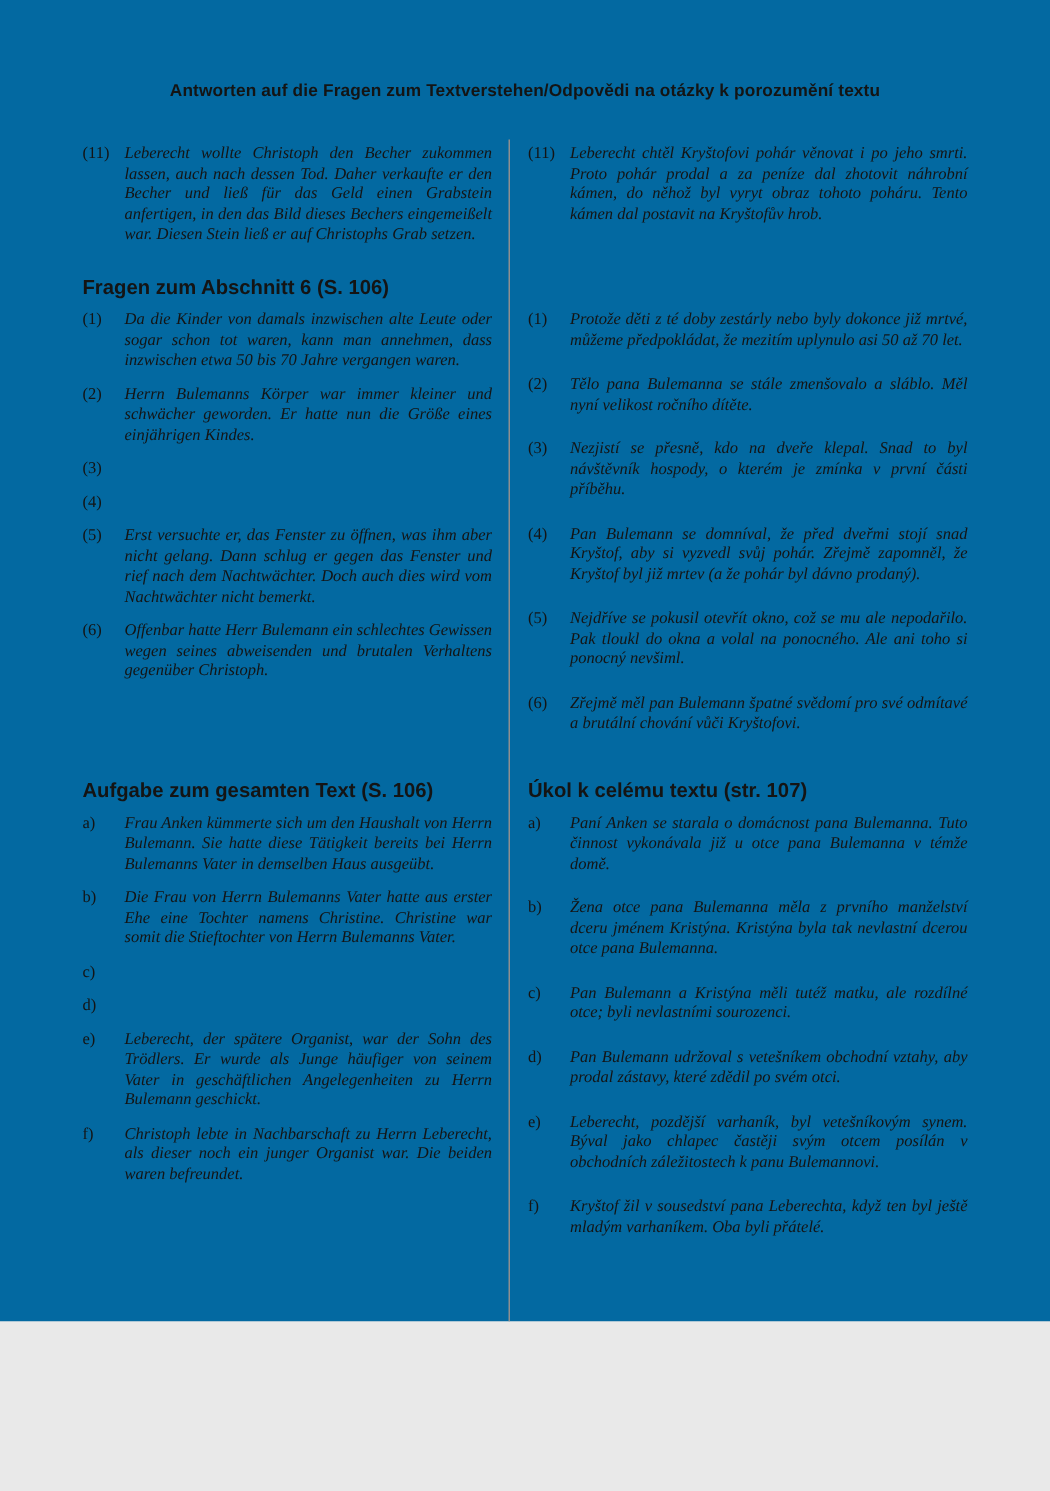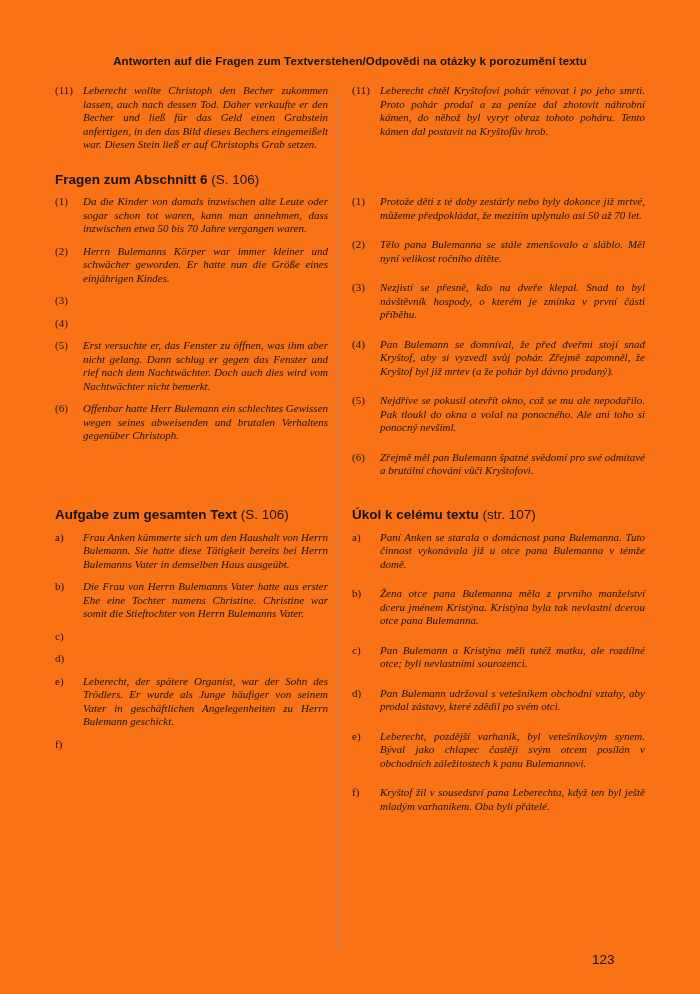--- a/index.html
+++ b/index.html
@@ -1,36 +1,36 @@
 <!DOCTYPE html>
 <html><head>
 <meta charset="utf-8">
 <style>
   html,body{margin:0;padding:0;background:#e9e9e9;}
   .page{
     position:relative;
-    width:700px;height:994px;
+    width:700px;height:881px;
     margin:0 auto;
-    background:#f97316;
+    background:#0369a1;
     font-family:"Liberation Serif", serif;
     color:#141414;
     overflow:hidden;
   }
   .running-head{
     position:absolute;
     top:55px;left:0;right:0;
     text-align:center;
     font-family:"Liberation Sans", sans-serif;
     font-size:11.5px;
     font-weight:bold;
     letter-spacing:0.1px;
   }
   .content{
     position:absolute;
-    top:84px;left:55px;
+    top:96px;left:55px;
     width:590px;
     display:grid;
     grid-template-columns:273px 293px;
     column-gap:24px;
   }
   .c1{grid-column:1;}
   .c2{grid-column:2;}
   .r1{grid-row:1;padding-bottom:20px;}
   .r2{grid-row:2;padding-bottom:7px;}
   .r3{grid-row:3;}
@@ -42,21 +42,21 @@
     width:1px;height:855px;
     background:#8f8f8f;
   }
   h2.sec{
     margin:0;
     font-family:"Liberation Sans", sans-serif;
     font-size:13.5px;
     line-height:1.25;
     font-weight:bold;
   }
-  h2.sec .ref{font-weight:normal;text-align:center;}
+  h2.sec .ref{font-weight:bold;text-align:center;}
   .item{
     display:flex;
     margin-bottom:9px;
     font-size:11px;
     line-height:13.5px;
   }
   .c2 .item{margin-bottom:16px;}
   .r1 .item{margin-bottom:0;}
   .item .label{
     flex:0 0 28px;
@@ -171,20 +171,21 @@
         </div>
       <div class="item">
           <span class="label">d)</span>
         </div>
       <div class="item">
           <span class="label">e)</span>
           <span class="text">Leberecht, der spätere Organist, war der Sohn des Trödlers. Er wurde als Junge häufiger von seinem Vater in geschäftlichen Angelegenheiten zu Herrn Bulemann geschickt.</span>
         </div>
       <div class="item">
           <span class="label">f)</span>
+          <span class="text">Christoph lebte in Nachbarschaft zu Herrn Leberecht, als dieser noch ein junger Organist war. Die beiden waren befreundet.</span>
         </div>
     </section>
     <section class="c2 r5">
       <div class="item">
           <span class="label">a)</span>
           <span class="text">Paní Anken se starala o domácnost pana Bulemanna. Tuto činnost vykonávala již u otce pana Bulemanna v témže domě.</span>
         </div>
       <div class="item">
           <span class="label">b)</span>
           <span class="text">Žena otce pana Bulemanna měla z prvního manželství dceru jménem Kristýna. Kristýna byla tak nevlastní dcerou otce pana Bulemanna.</span>

